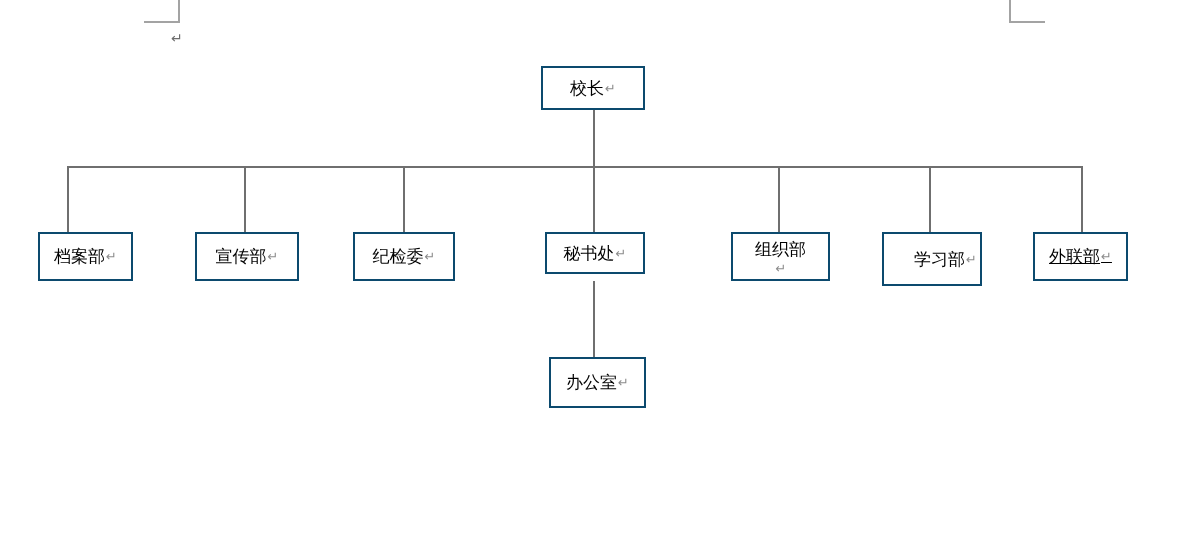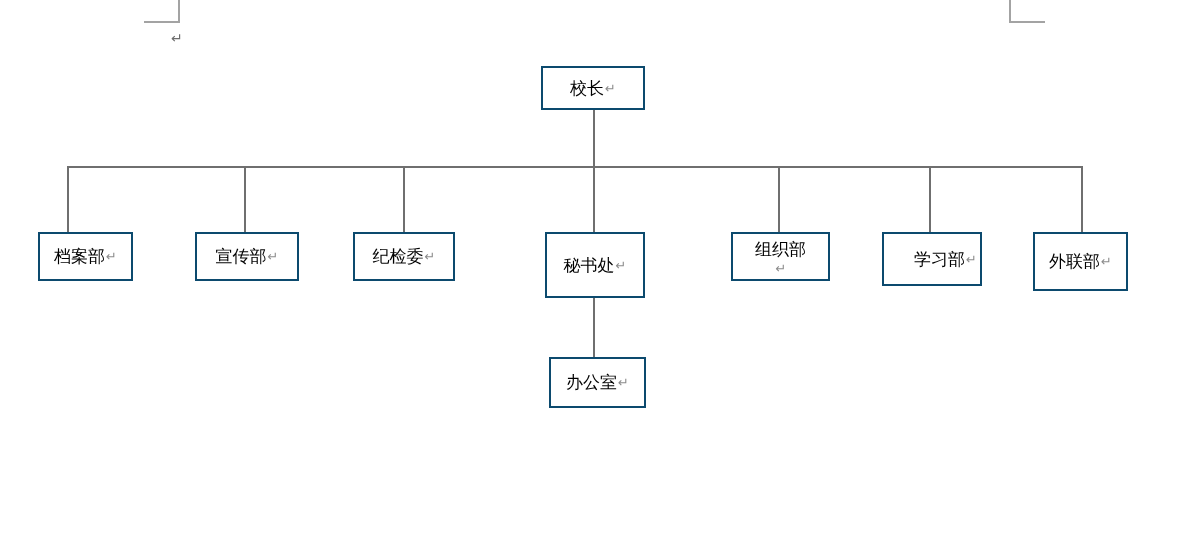--- a/index.html
+++ b/index.html
@@ -69,24 +69,24 @@
     align-items: center;
     justify-content: center;
     font-size: 17px;
     color: #000000;
     white-space: nowrap;
   }
   .n-root        { left: 541px;  top: 66px;  width: 104px; height: 44px; }
   .n-archives    { left: 22px;   top: 232px; width: 95px;  height: 49px; margin-left: 16px; }
   .n-publicity   { left: 195px;  top: 232px; width: 104px; height: 49px; }
   .n-discipline  { left: 353px;  top: 232px; width: 102px; height: 49px; }
-  .n-secretariat { left: 545px;  top: 232px; width: 100px; height: 66px; }
+  .n-secretariat { left: 545px;  top: 232px; width: 100px; height: 42px; }
   .n-organize    { left: 731px;  top: 232px; width: 99px;  height: 49px; flex-direction: column; }
   .n-study       { left: 882px;  top: 232px; width: 100px; height: 54px; padding-left: 27px; }
-  .n-external    { left: 1033px; top: 232px; width: 95px;  height: 59px; }
+  .n-external    { left: 1033px; top: 232px; width: 95px;  height: 49px; text-decoration: underline; }
   .n-office      { left: 549px;  top: 357px; width: 97px;  height: 51px; text-align: right; }
 
   
   .rmark {
     color: #8c8c8c;
     font-size: 13px;
     margin-left: 1px;
     font-family: "DejaVu Sans", sans-serif;
     align-self: center;
   }

